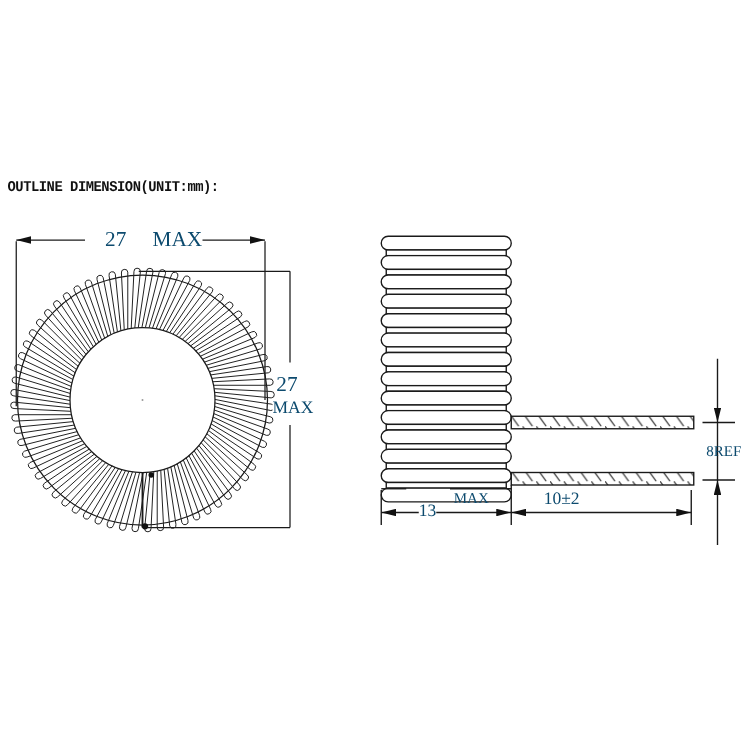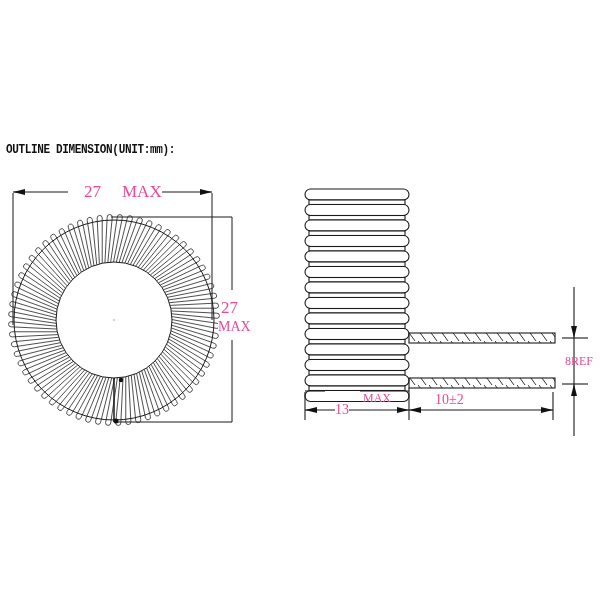--- a/index.html
+++ b/index.html
@@ -6,21 +6,21 @@
     body { width: 600px; height: 600px; position: relative; overflow: hidden; }
     .canvas { position: absolute; left: 0; top: 0; width: 600px; height: 600px; }
     .title {
       position: absolute; left: 6px; top: 143px;
       font-family: "Liberation Mono", monospace; font-weight: bold;
       font-size: 12px; letter-spacing: -0.4px; color: #111;
       transform: scaleX(0.92); transform-origin: left center; white-space: nowrap;
     }
     .dim {
       position: absolute; font-family: "Liberation Serif", serif;
-      color: #ec4899; white-space: nowrap; background: #fff; line-height: 1;
+      color: #0c4a6e; white-space: nowrap; background: #fff; line-height: 1;
     }
     .dim-lg { font-size: 17px; }
     .dim-md { font-size: 14px; }
     .dim-sm { font-size: 12px; }
   </style>
 </head>
 <body>
 
 <div class="title">OUTLINE DIMENSION(UNIT:mm):</div>
 

